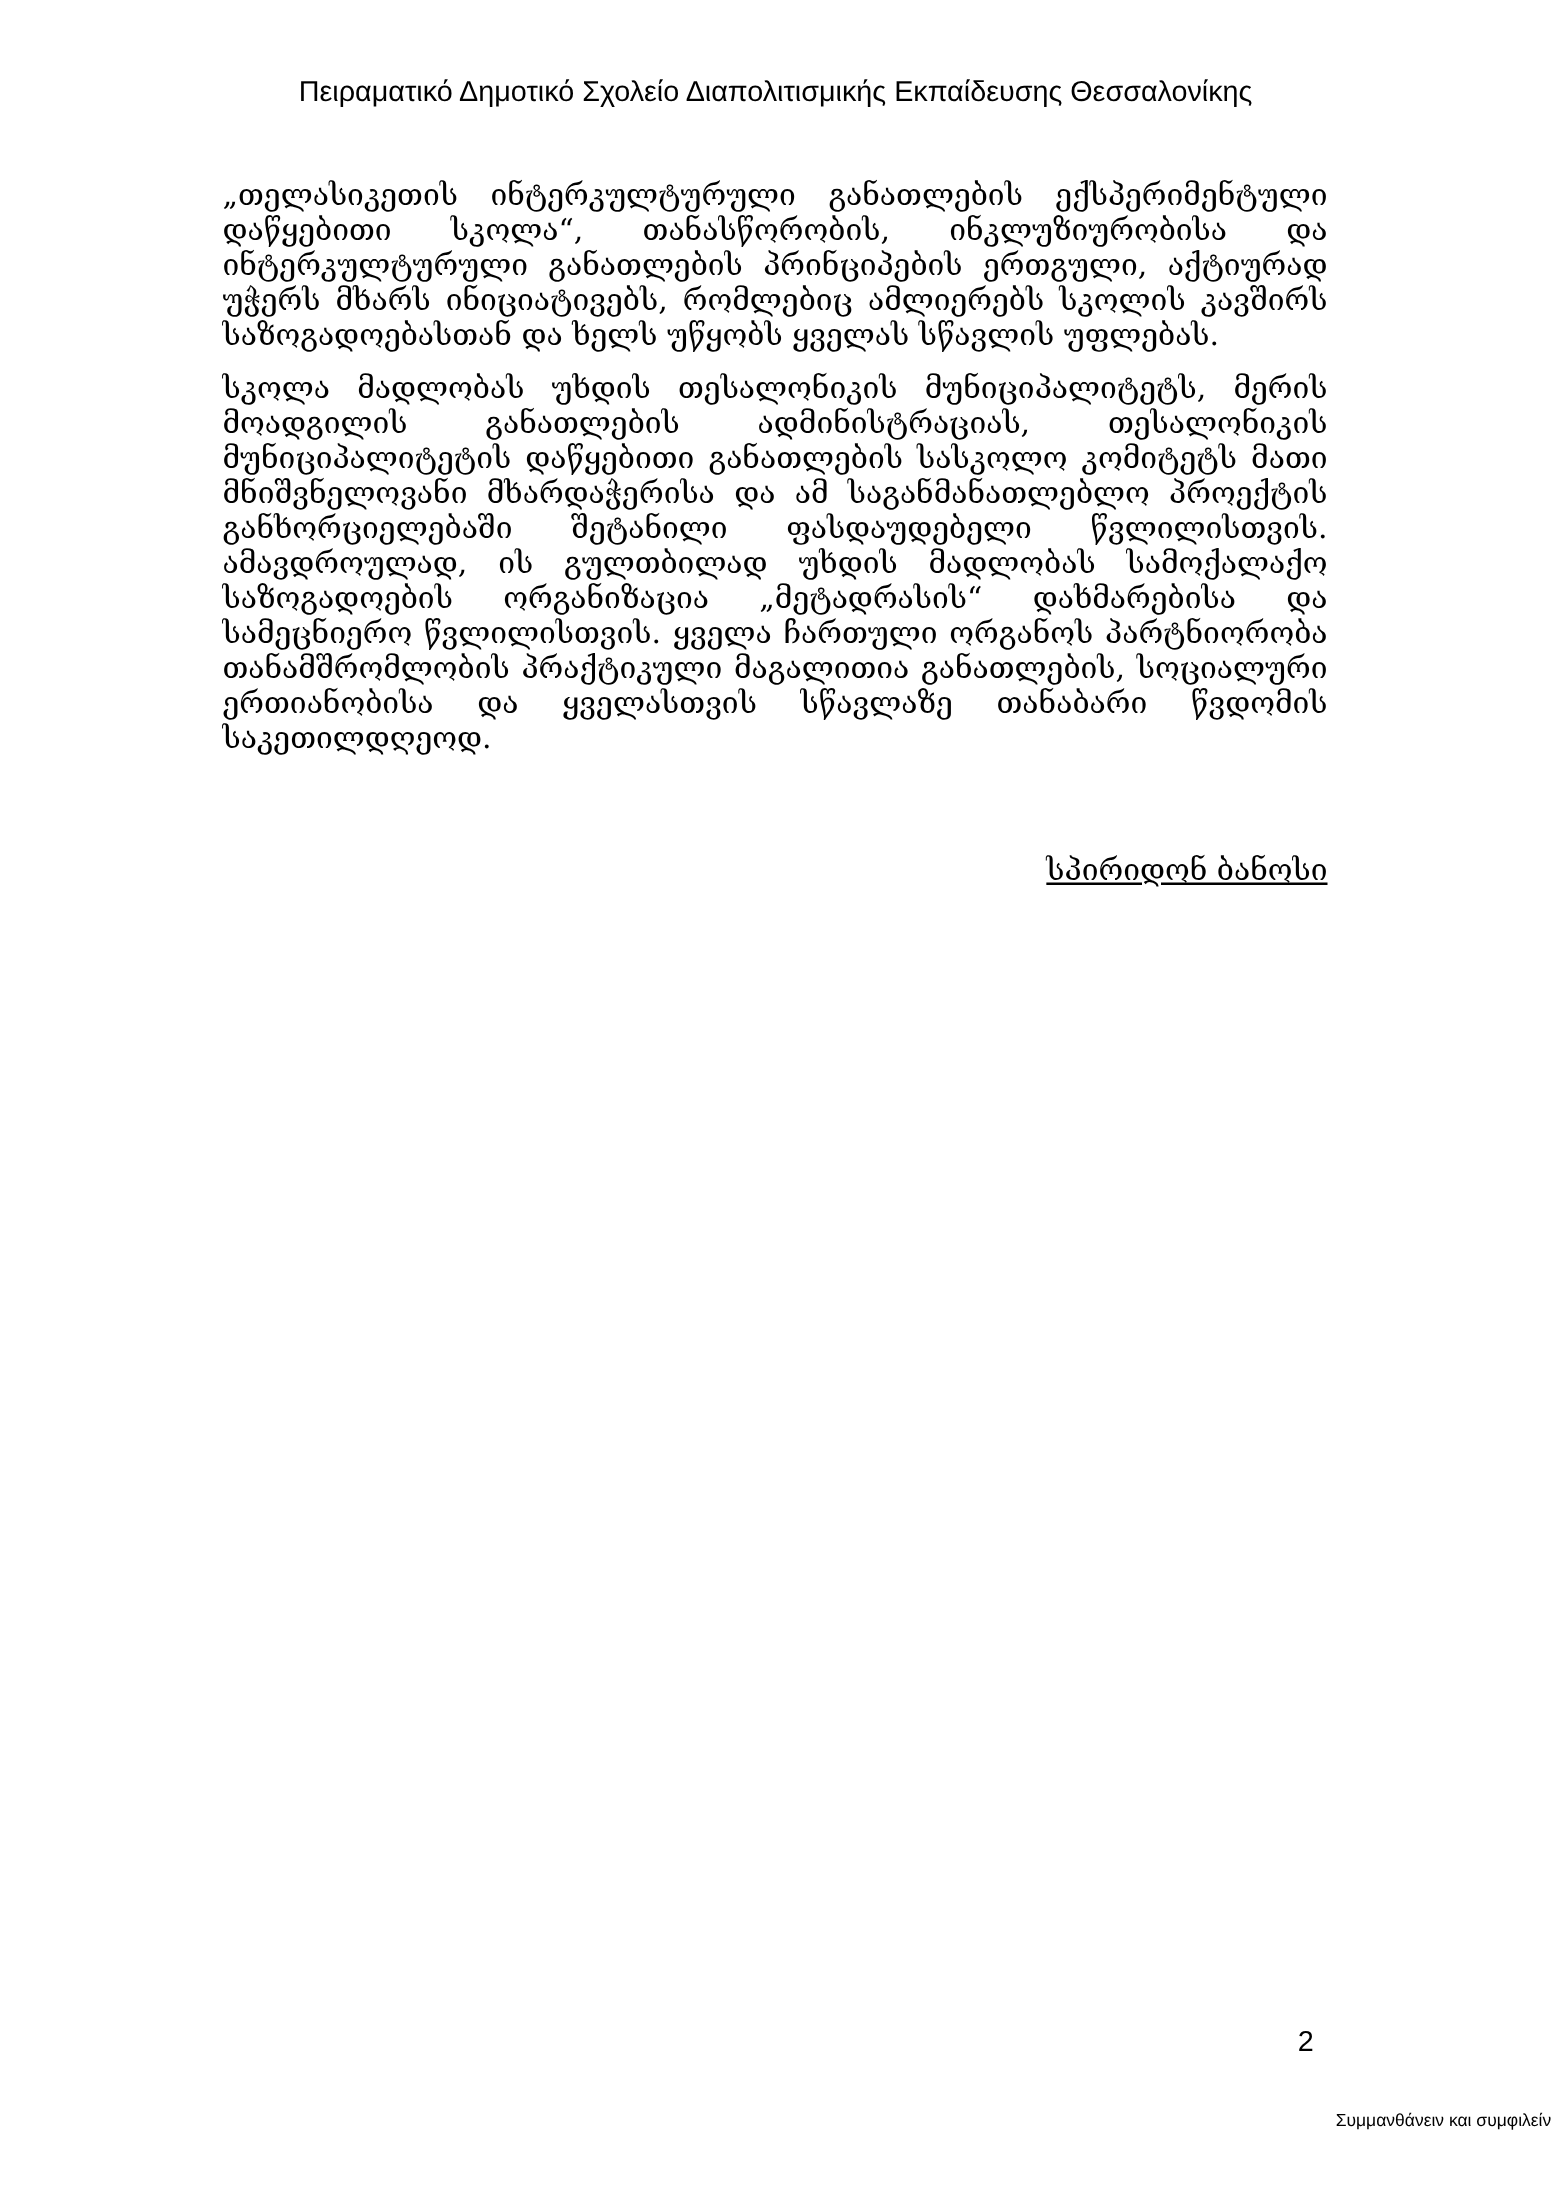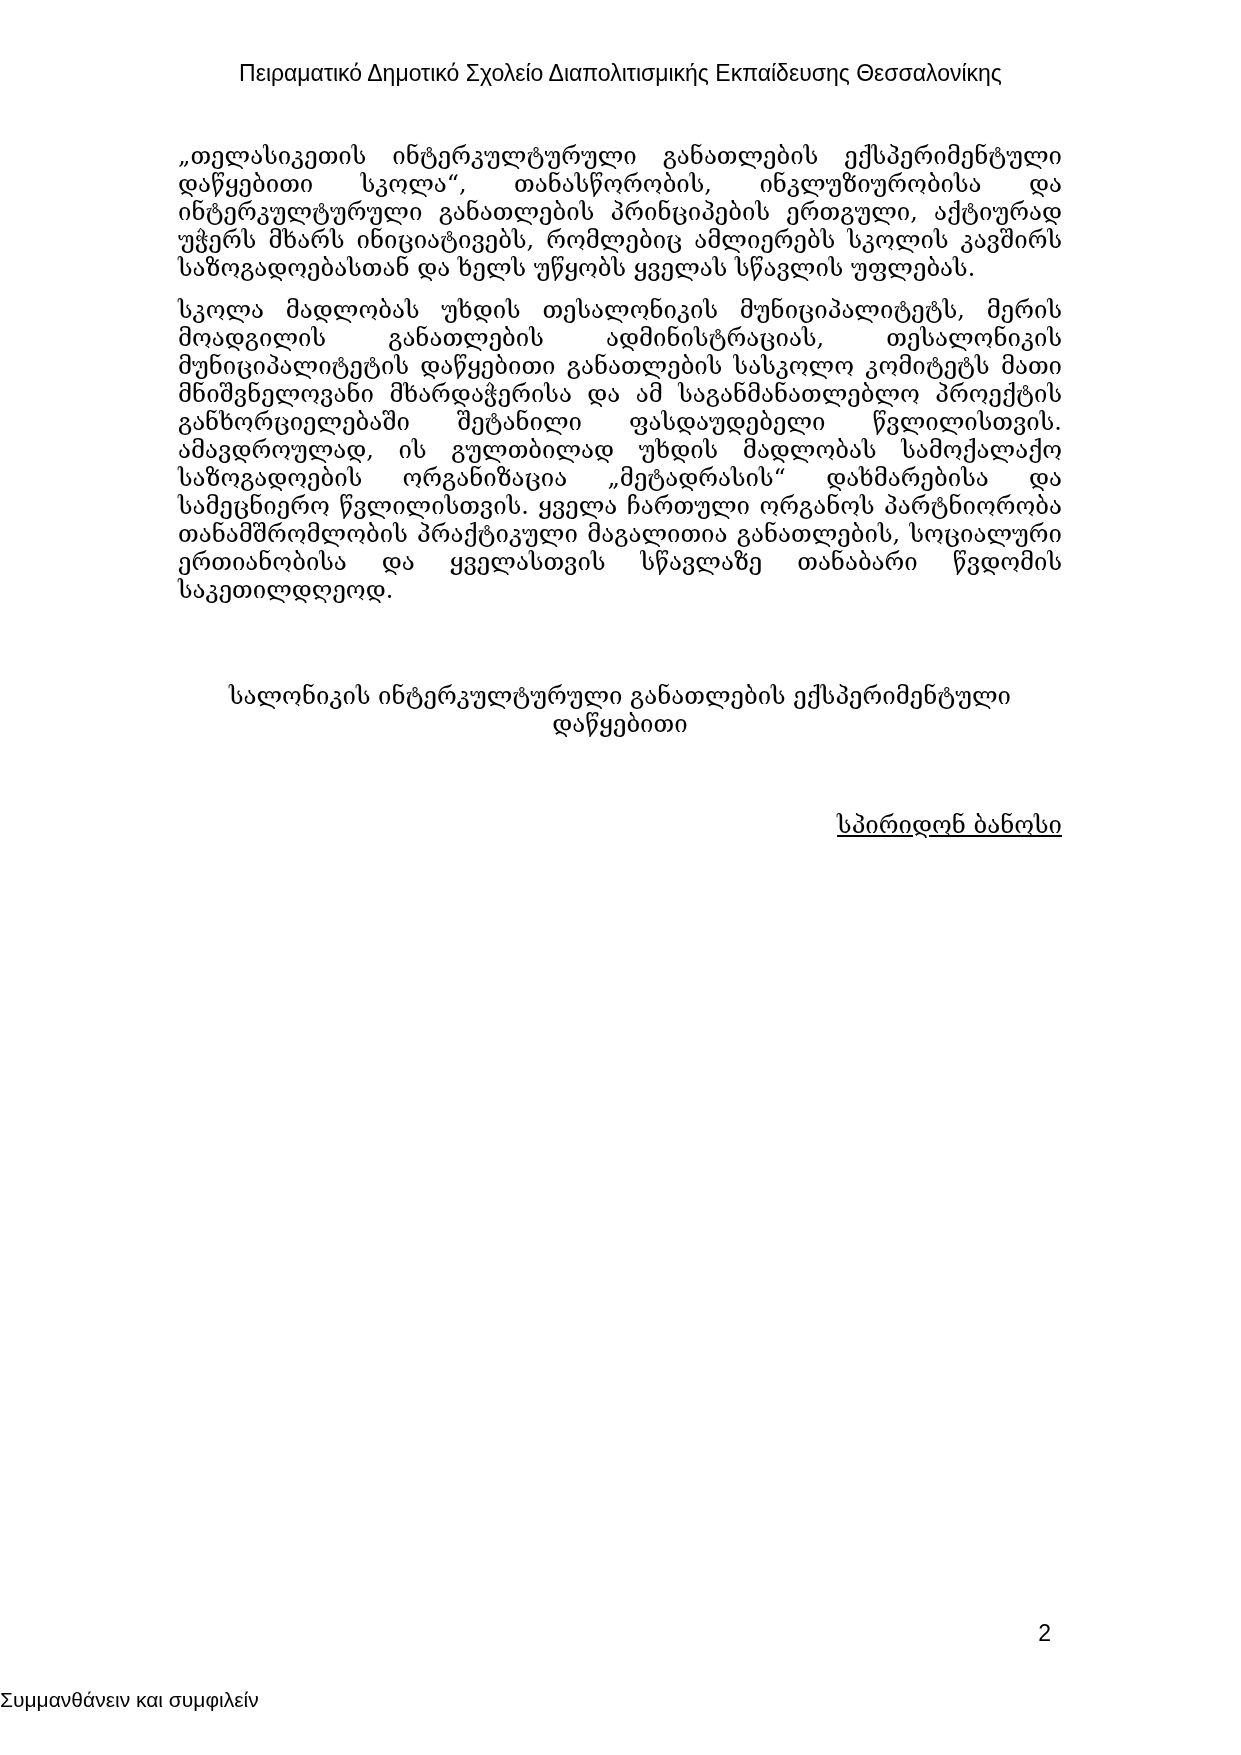--- a/index.html
+++ b/index.html
@@ -59,41 +59,40 @@
     top: 1620px;
     right: 190px;
     font-family: "Liberation Sans", "DejaVu Sans", sans-serif;
     font-size: 23px;
   }
   .doc-footer {
     position: absolute;
     top: 1688px;
     left: 0;
     width: 100%;
-    text-align: left;
+    text-align: right;
     font-family: "Liberation Sans", "DejaVu Sans", sans-serif;
-    font-size: 21px;
+    font-size: 14px;
   }
 </style>
 </head>
 <body>
 
 <div class="page">
 
   <div class="doc-header">
     <span>Πειραματικό Δημοτικό Σχολείο Διαπολιτισμικής Εκπαίδευσης Θεσσαλονίκης</span>
   </div>
 
   <div class="content">
     <p class="para">„თელასიკეთის ინტერკულტურული განათლების ექსპერიმენტული დაწყებითი სკოლა“, თანასწორობის, ინკლუზიურობისა და ინტერკულტურული განათლების პრინციპების ერთგული, აქტიურად უჭერს მხარს ინიციატივებს, რომლებიც ამლიერებს სკოლის კავშირს საზოგადოებასთან და ხელს უწყობს ყველას სწავლის უფლებას.</p>
     <p class="para">სკოლა მადლობას უხდის თესალონიკის მუნიციპალიტეტს, მერის მოადგილის განათლების ადმინისტრაციას, თესალონიკის მუნიციპალიტეტის დაწყებითი განათლების სასკოლო კომიტეტს მათი მნიშვნელოვანი მხარდაჭერისა და ამ საგანმანათლებლო პროექტის განხორციელებაში შეტანილი ფასდაუდებელი წვლილისთვის. ამავდროულად, ის გულთბილად უხდის მადლობას სამოქალაქო საზოგადოების ორგანიზაცია „მეტადრასის“ დახმარებისა და სამეცნიერო წვლილისთვის. ყველა ჩართული ორგანოს პარტნიორობა თანამშრომლობის პრაქტიკული მაგალითია განათლების, სოციალური ერთიანობისა და ყველასთვის სწავლაზე თანაბარი წვდომის საკეთილდღეოდ.</p>
 
 
     <div class="sig">
-      <p class="sig-line">სალონიკის ინტერკულტურული განათლების ექსპერიმენტული დაწყებითი</p>
       <p class="sig-name">სპირიდონ ბანოსი</p>
     </div>
   </div>
 
   <div class="page-number">2</div>
 
   <div class="doc-footer">Συμμανθάνειν και συμφιλείν</div>
 
 </div>
 

